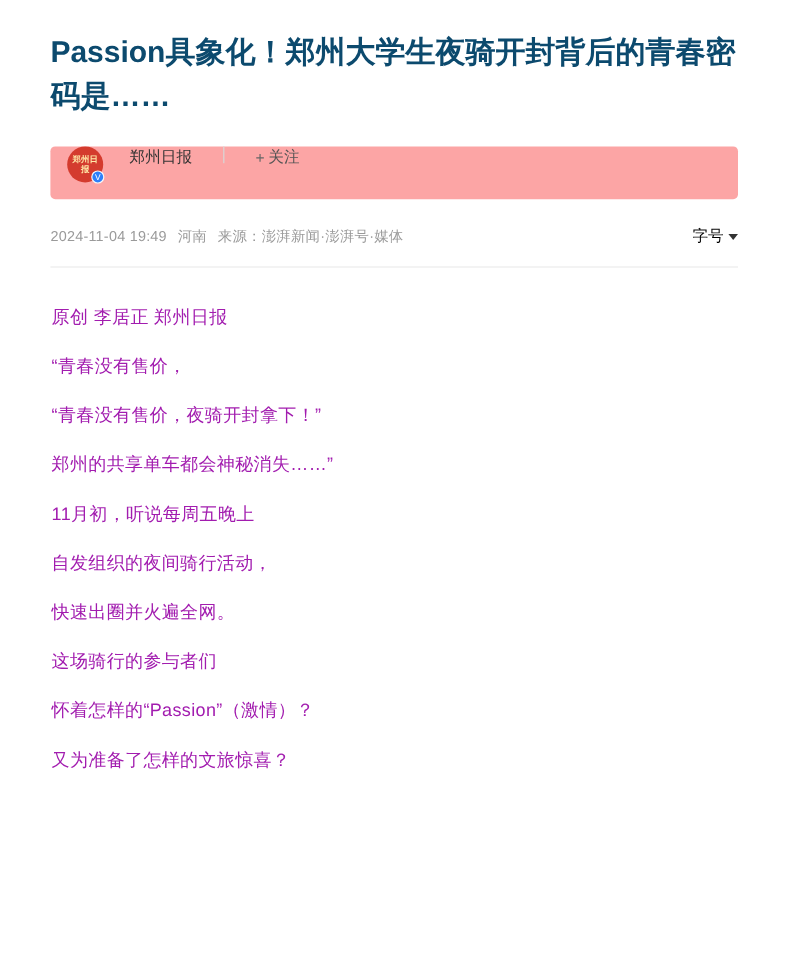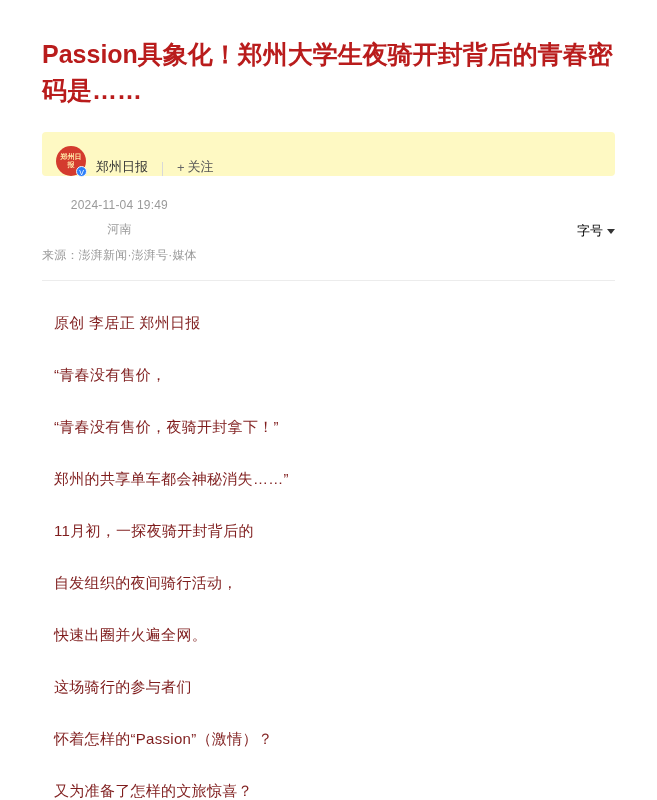--- a/index.html
+++ b/index.html
@@ -16,36 +16,37 @@
   }
   .page {
     width: 657px;
     height: 800px;
     position: relative;
     box-sizing: border-box;
     padding: 0 42px;
   }
   .article-title {
     margin: 0;
-    padding-top: 36px;
+    padding-top: 26px;
     font-size: 25px;
     line-height: 36px;
     font-weight: bold;
-    color: #b91c1c;
+    color: #0c4a6e;
     letter-spacing: 0px;
   }
   .source-card {
     margin-top: 24px;
     height: 44px;
-    background: #fef9c3;
+    background: #fca5a5;
     border-radius: 4px;
     display: flex;
-    align-items: flex-end;
+    align-items: flex-start;
     padding: 0 14px;
     box-sizing: border-box;
+    gap: 12px;
   }
   .avatar-wrap {
     position: relative;
     width: 30px;
     height: 30px;
     flex: 0 0 auto;
   }
   .avatar {
     width: 30px;
     height: 30px;
@@ -108,21 +109,20 @@
     align-items: center;
     justify-content: space-between;
   }
   .meta-left {
     font-size: 12px;
     color: #9a9a9a;
     letter-spacing: 0.2px;
     display: flex;
     align-items: center;
     gap: 9px;
-    flex-direction: column;
   }
   .font-size-btn {
     font-size: 13px;
     color: #000000;
     display: flex;
     align-items: center;
     cursor: pointer;
   }
   .caret-down {
     display: inline-block;
@@ -137,22 +137,22 @@
     margin-top: 16px;
     height: 1px;
     background: #ececec;
   }
   .body-content {
     margin-top: 22px;
   }
   .para {
     font-size: 15px;
     line-height: 40px;
-    color: #7f1d1d;
-    margin: 12px;
+    color: #a21caf;
+    margin: 1px;
     letter-spacing: 0.3px;
   }
 </style>
 </head>
 <body>
 
 <div class="page">
 
   <h1 class="article-title">Passion具象化！郑州大学生夜骑开封背后的青春密码是……</h1>
 
@@ -181,21 +181,21 @@
     </div>
   </div>
 
   <div class="divider-line"></div>
 
   <div class="body-content">
     <p class="para">原创 李居正 郑州日报</p>
     <p class="para">“青春没有售价，</p>
     <p class="para">“青春没有售价，夜骑开封拿下！”</p>
     <p class="para">郑州的共享单车都会神秘消失……”</p>
-    <p class="para">11月初，一探夜骑开封背后的</p>
+    <p class="para">11月初，听说每周五晚上</p>
     <p class="para">自发组织的夜间骑行活动，</p>
     <p class="para">快速出圈并火遍全网。</p>
     <p class="para">这场骑行的参与者们</p>
     <p class="para">怀着怎样的“Passion”（激情）？</p>
     <p class="para">又为准备了怎样的文旅惊喜？</p>
   </div>
 
 </div>
 
 </body></html>

